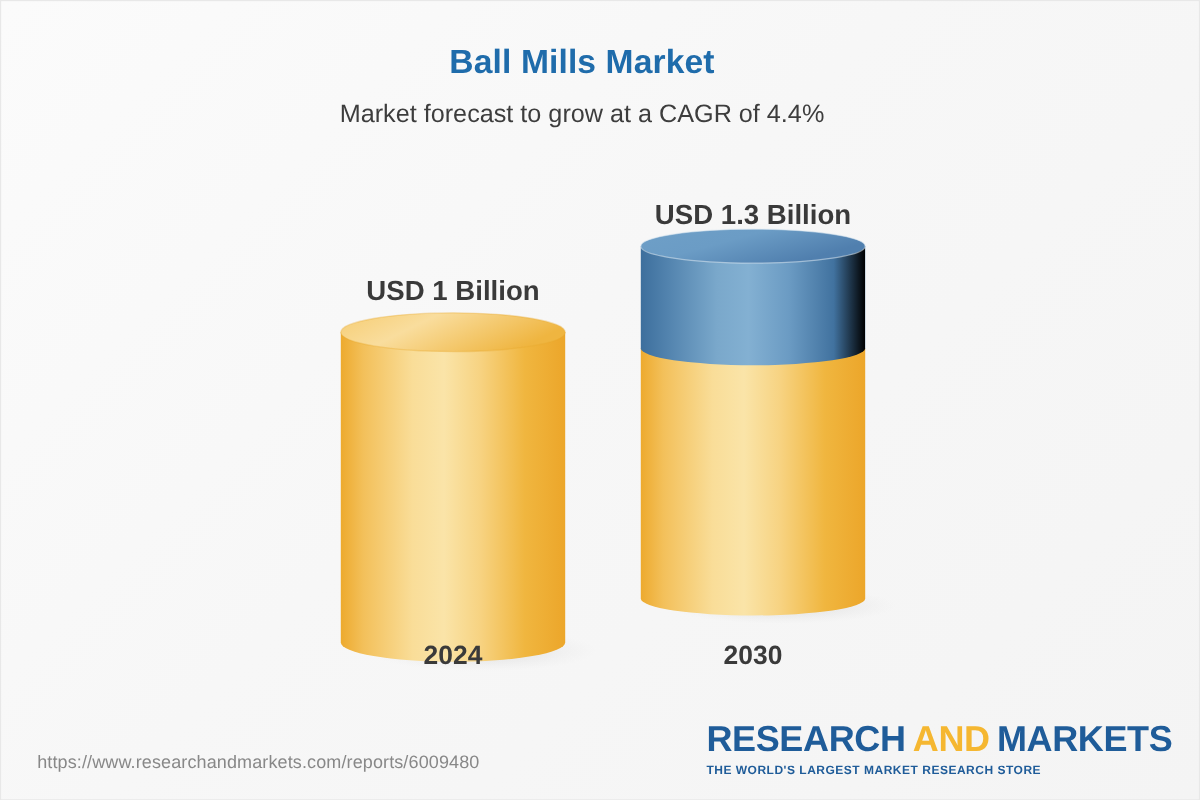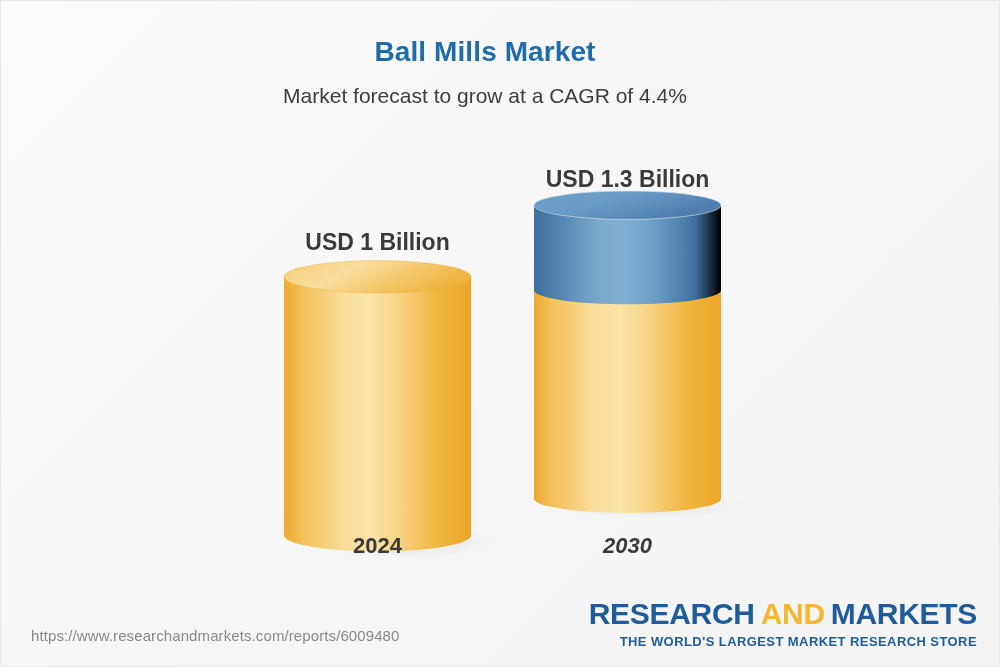--- a/index.html
+++ b/index.html
@@ -99,36 +99,36 @@
     bottom: 22px;
     font-size: 15px;
     color: #888888;
     letter-spacing: 0.1px;
   }
 
   .logo {
     position: absolute;
     right: 22px;
     bottom: 18px;
-    text-align: right;
+    text-align: left;
     line-height: 1;
   }
   .logo-main {
     font-size: 30px;
     font-weight: bold;
     letter-spacing: -0.3px;
     color: #1f5c99;
     white-space: nowrap;
   }
   .logo-and {
     color: #f5b731;
   }
   .logo-tagline {
     margin-top: 6px;
-    font-size: 13px;
+    font-size: 10px;
     font-weight: bold;
     color: #1f5c99;
     letter-spacing: 0.42px;
     white-space: nowrap;
   }
 </style>
 </head>
 <body>
 
 <div class="infographic">
@@ -218,21 +218,21 @@
         <ellipse cx="118" cy="308" rx="95" ry="15" fill="url(#shadow30)"></ellipse>
 
         <path d="M 0 96 L 0 302 A 93.5 14 0 0 0 187 302 L 187 96 Z" fill="url(#yellowBody30)"></path>
 
         <path d="M 0 12 L 0 96 A 93.5 14 0 0 0 187 96 L 187 12 Z" fill="url(#blueBody30)"></path>
 
         <ellipse cx="93.5" cy="12" rx="93.5" ry="14" fill="url(#blueTop30)"></ellipse>
         <ellipse cx="93.5" cy="12" rx="93.5" ry="14" fill="none" stroke="#dfe9f2" stroke-opacity="0.55" stroke-width="1"></ellipse>
       </svg>
 
-      <div class="year-label" style="top:532px;font-style:italic;">2030</div>
+      <div class="year-label" style="top:532px;">2030</div>
     </div>
 
   </div>
 
   <div class="footer-url">https://www.researchandmarkets.com/reports/6009480</div>
 
   <div class="logo">
     <div class="logo-main"><span>RESEARCH</span><span class="logo-and" style="margin:0 6px;">AND</span><span>MARKETS</span></div>
     <div class="logo-tagline">THE WORLD'S LARGEST MARKET RESEARCH STORE</div>
   </div>

